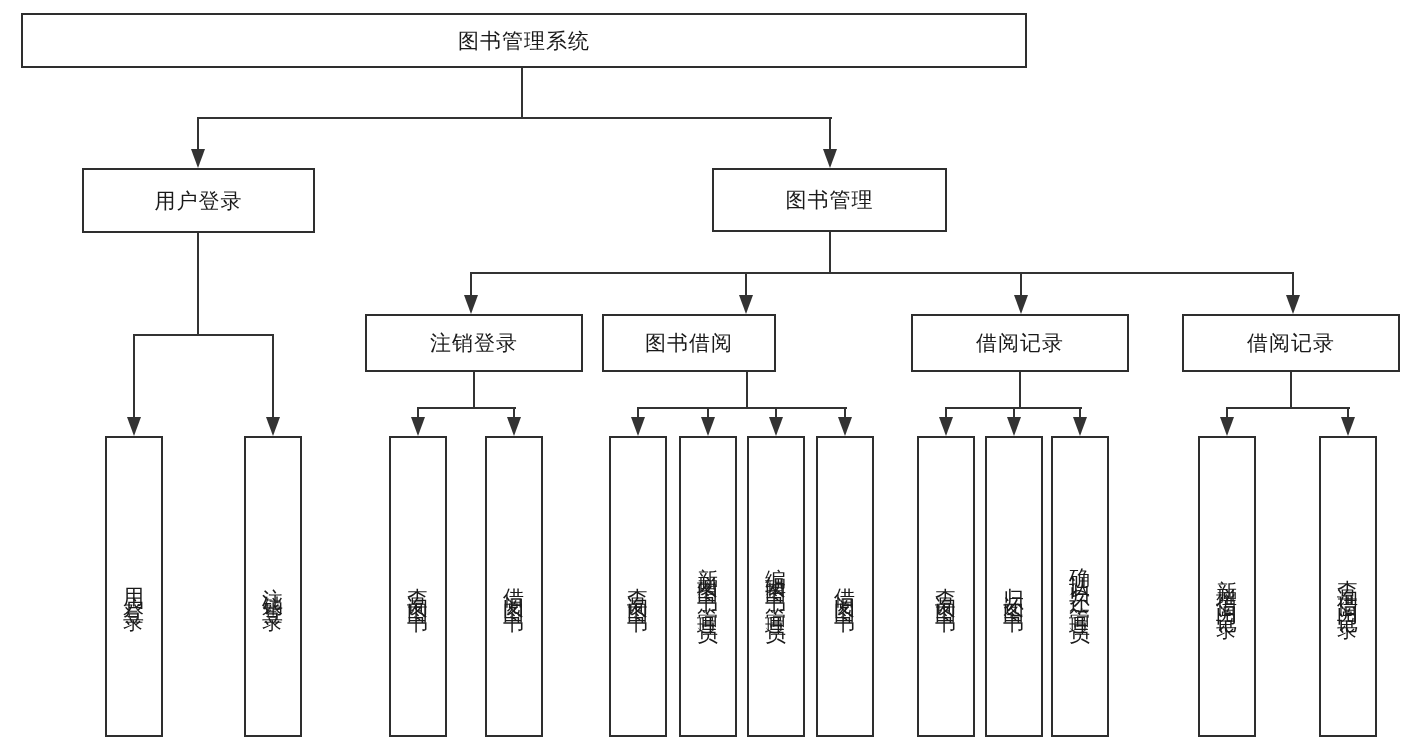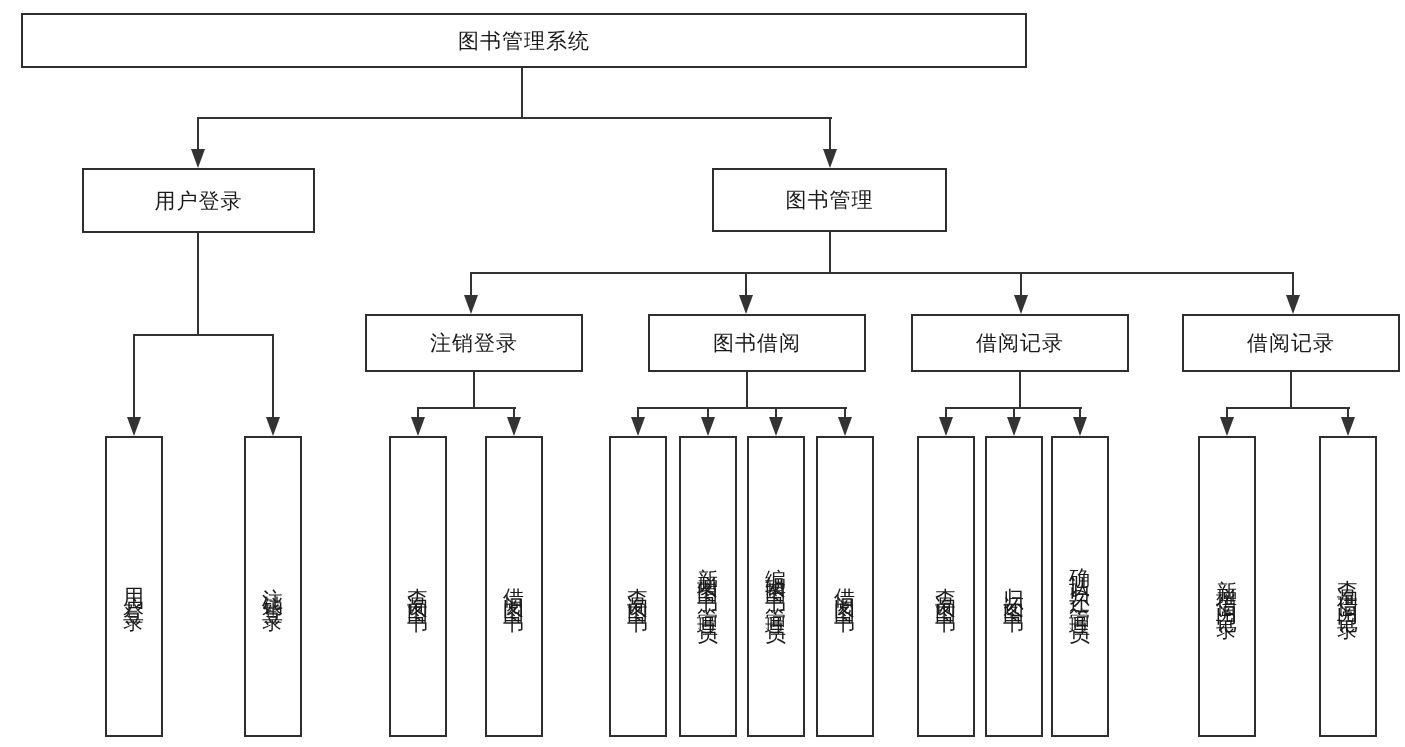--- a/index.html
+++ b/index.html
@@ -112,21 +112,21 @@
   <div class="ln" style="left:1020px; top:272px; width:2px; height:25px;"></div>
   <div class="ln" style="left:1292px; top:272px; width:2px; height:25px;"></div>
   <div class="arw" style="left:464px; top:295px;"></div>
   <div class="arw" style="left:739px; top:295px;"></div>
   <div class="arw" style="left:1014px; top:295px;"></div>
   <div class="arw" style="left:1286px; top:295px;"></div>
 
   <div class="node" style="left:365px; top:314px; width:218px; height:58px;">
     <span>注销登录</span>
   </div>
-  <div class="node" style="left:648px; top:314px; width:218px; height:58px;font-family:Liberation Serif, serif;">
+  <div class="node" style="left:602px; top:314px; width:174px; height:58px;font-family:Liberation Serif, serif;">
     <span>图书借阅</span>
   </div>
   <div class="node" style="left:911px; top:314px; width:218px; height:58px;">
     <span>借阅记录</span>
   </div>
   <div class="node" style="left:1182px; top:314px; width:218px; height:58px;">
     <span>借阅记录</span>
   </div>
 
   <div class="ln" style="left:473px; top:372px; width:2px; height:37px;"></div>

